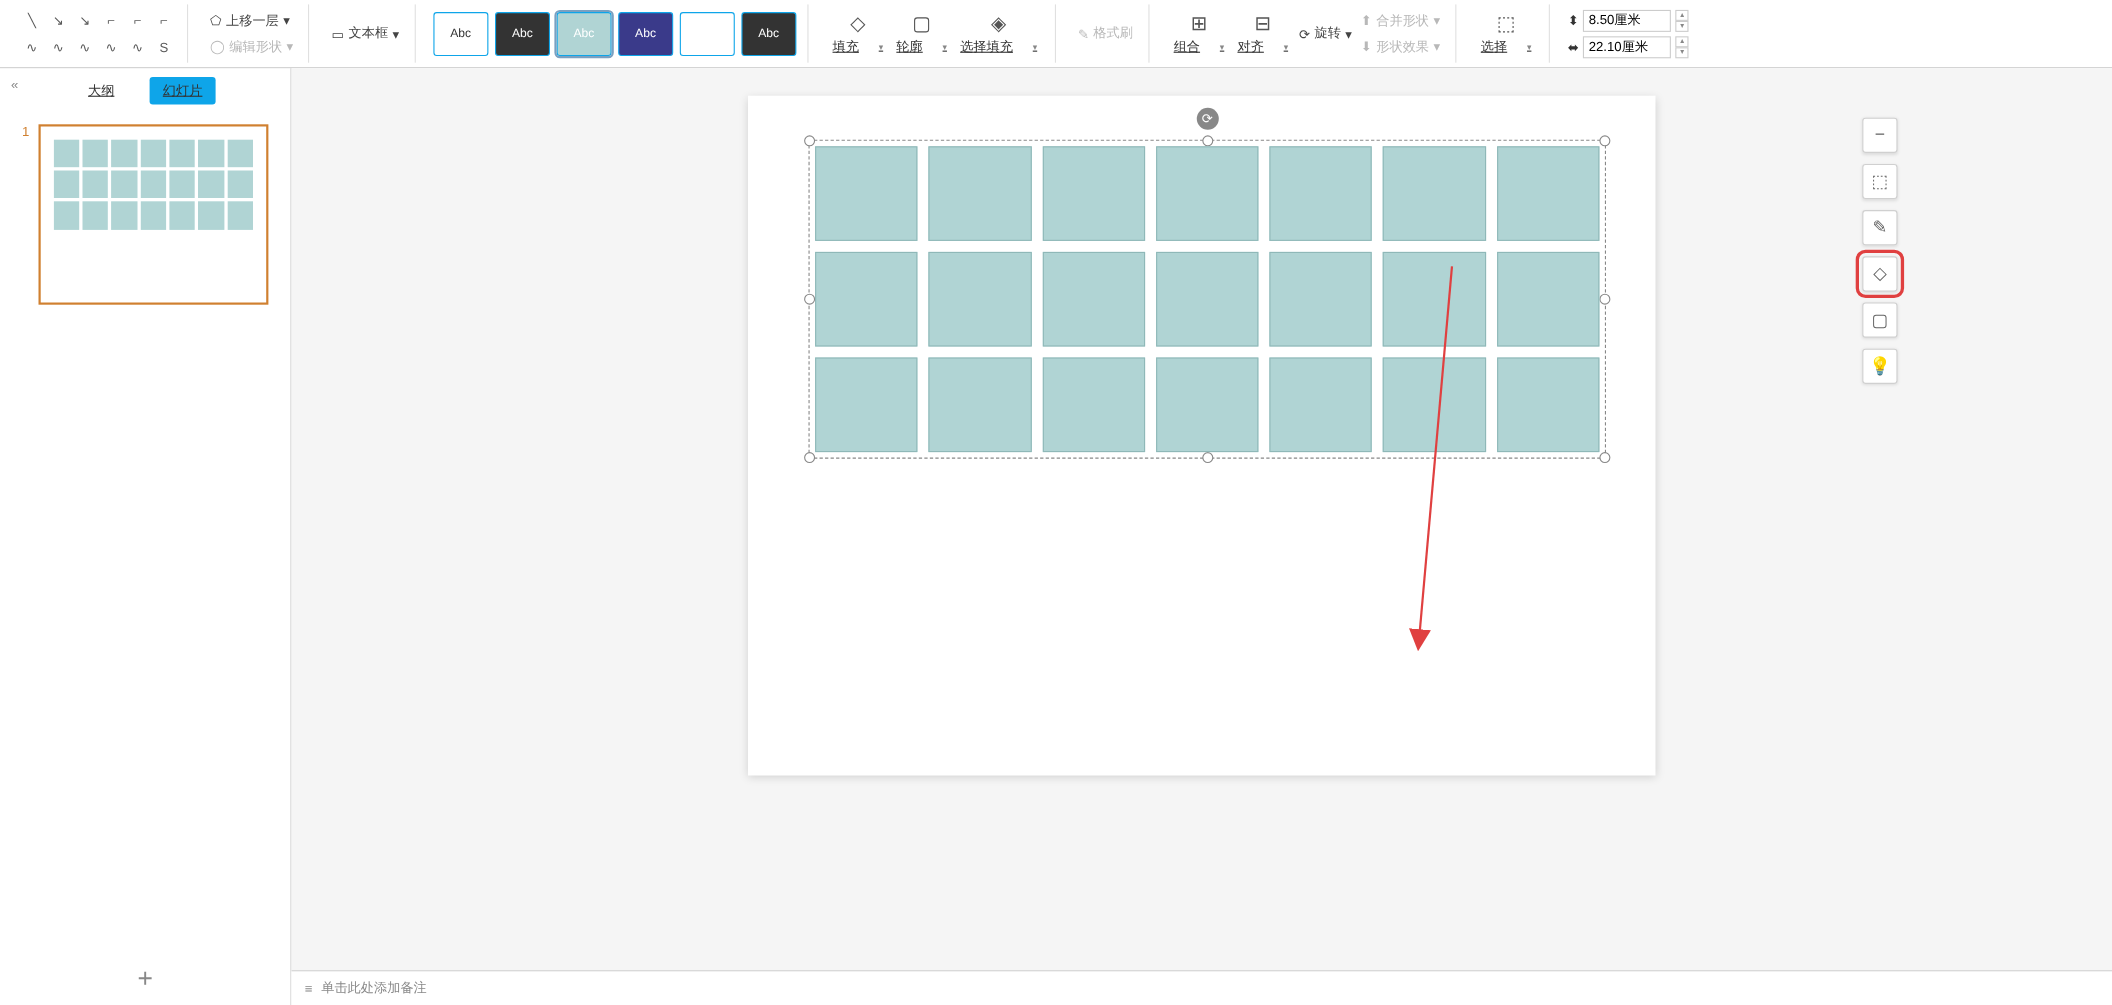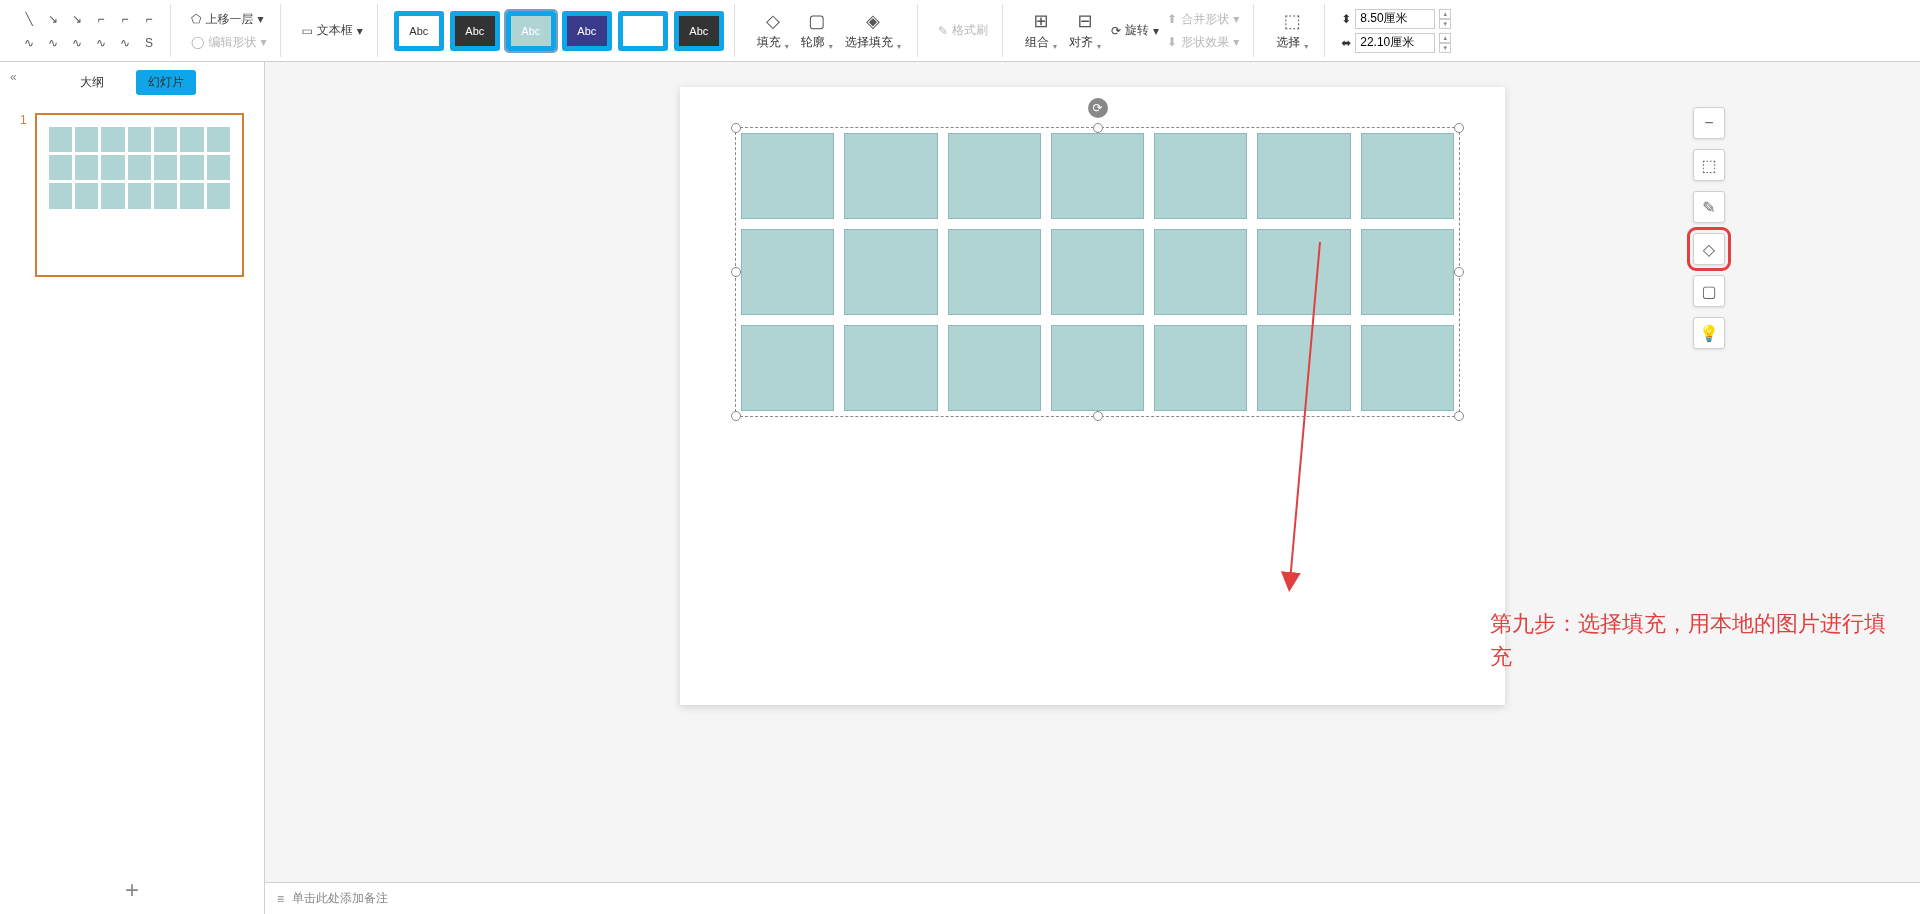--- a/index.html
+++ b/index.html
@@ -10,44 +10,44 @@
 .ribbon-group:last-child { border-right: none; }
 
 .lines-grid { display: grid; grid-template-columns: repeat(6, 22px); grid-template-rows: repeat(2, 22px); gap: 2px; }
 .lines-grid .cell { display: flex; align-items: center; justify-content: center; color: #5a5a5a; cursor: pointer; }
 
 .btn-col { display: flex; flex-direction: column; gap: 2px; }
 .btn-col .rowitem { display: flex; align-items: center; gap: 4px; cursor: pointer; padding: 2px 4px; color: #444; }
 .btn-col .rowitem.disabled { color: #b8b8b8; cursor: default; }
 
 .style-swatches { display: flex; gap: 6px; align-items: center; }
-.swatch { width: 50px; height: 40px; border: 5px solid #0ea5e9; border-radius: 3px; display: flex; align-items: center; justify-content: center; font-size: 11px; cursor: pointer; }
+.swatch { width: 50px; height: 40px; border: 1px solid #0ea5e9; border-radius: 3px; display: flex; align-items: center; justify-content: center; font-size: 11px; cursor: pointer; }
 .swatch.sel { outline: 2px solid #7aa0c0; }
 .swatch.white { background: #fff; color: #333; }
 .swatch.black { background: #333; color: #fff; }
 .swatch.teal { background: #b0d4d4; color: #fff; }
 .swatch.blue { background: #3a3a8a; color: #fff; }
 .swatch.blank { background: #fff; }
 
 .vbtn { display: flex; flex-direction: column; align-items: center; gap: 2px; cursor: pointer; padding: 2px 6px; }
 .vbtn .icon { font-size: 18px; color: #555; }
-.vbtn .lbl { font-size: 12px; display: flex; align-items: flex-end; gap: 4px; }
+.vbtn .lbl { font-size: 12px; display: flex; align-items: center; gap: 18px; text-decoration: underline; }
 .vbtn .drop { font-size: 8px; color: #888; }
 
 .dim-inputs { display: flex; flex-direction: column; gap: 4px; }
 .dim-row { display: flex; align-items: center; gap: 4px; }
 .dim-row input { width: 80px; height: 20px; border: 1px solid #ccc; padding: 0 4px; font-size: 12px; }
 .spin { display: flex; flex-direction: column; }
 .spin span { font-size: 7px; color: #888; border: 1px solid #ccc; width: 12px; height: 10px; text-align: center; line-height: 8px; cursor: pointer; }
 
 .main { display: flex; height: 852px; }
 .sidebar { width: 265px; border-right: 1px solid #d0d0d0; display: flex; flex-direction: column; }
 .sidebar-tabs { display: flex; justify-content: center; gap: 20px; padding: 8px 0; position: relative; }
 .sidebar-tabs .collapse { position: absolute; left: 10px; top: 8px; cursor: pointer; color: #888; }
-.tab { padding: 4px 12px; cursor: pointer; }
+.tab { padding: 4px 12px; cursor: pointer; text-decoration: underline; }
 .tab.active { background: #0ea5e9; border-radius: 3px; }
 .thumb-area { flex: 1; padding: 10px 20px; }
 .thumb-wrap { display: flex; gap: 8px; }
 .thumb-num { color: #d08030; font-size: 12px; }
 .thumb { width: 218px; height: 164px; border: 2px solid #d08030; background: #fff; padding: 12px; }
 .thumb-grid { display: grid; grid-template-columns: repeat(7, 1fr); grid-template-rows: repeat(3, 1fr); gap: 3px; width: 100%; height: 60%; }
 .thumb-grid div { background: #b0d4d4; }
 .add-slide { text-align: center; padding: 10px; font-size: 24px; color: #888; cursor: pointer; }
 
 .canvas-area { flex: 1; background: #f5f5f5; position: relative; display: flex; justify-content: center; padding-top: 25px; }
@@ -317,20 +317,19 @@
 
     <svg class="arrow-svg" style="left:1015px; top:180px;" width="50" height="350">
       <defs>
           <marker id="ah" markerWidth="10" markerHeight="10" refX="5" refY="5" orient="auto">
             <path d="M0,0 L10,5 L0,10 Z" fill="#e04040"></path>
           </marker>
         </defs>
       <line x1="40" y1="0" x2="10" y2="340" stroke="#e04040" stroke-width="2" marker-end="url(#ah)"></line>
     </svg>
 
-    <div class="annotation">第九步：选择填充，用本地的图片进行填充</div>
   </div>
 </div>
 
 <div class="notes-bar">
   <span>≡</span>
   <span>单击此处添加备注</span>
 </div>
 
 </body></html>

